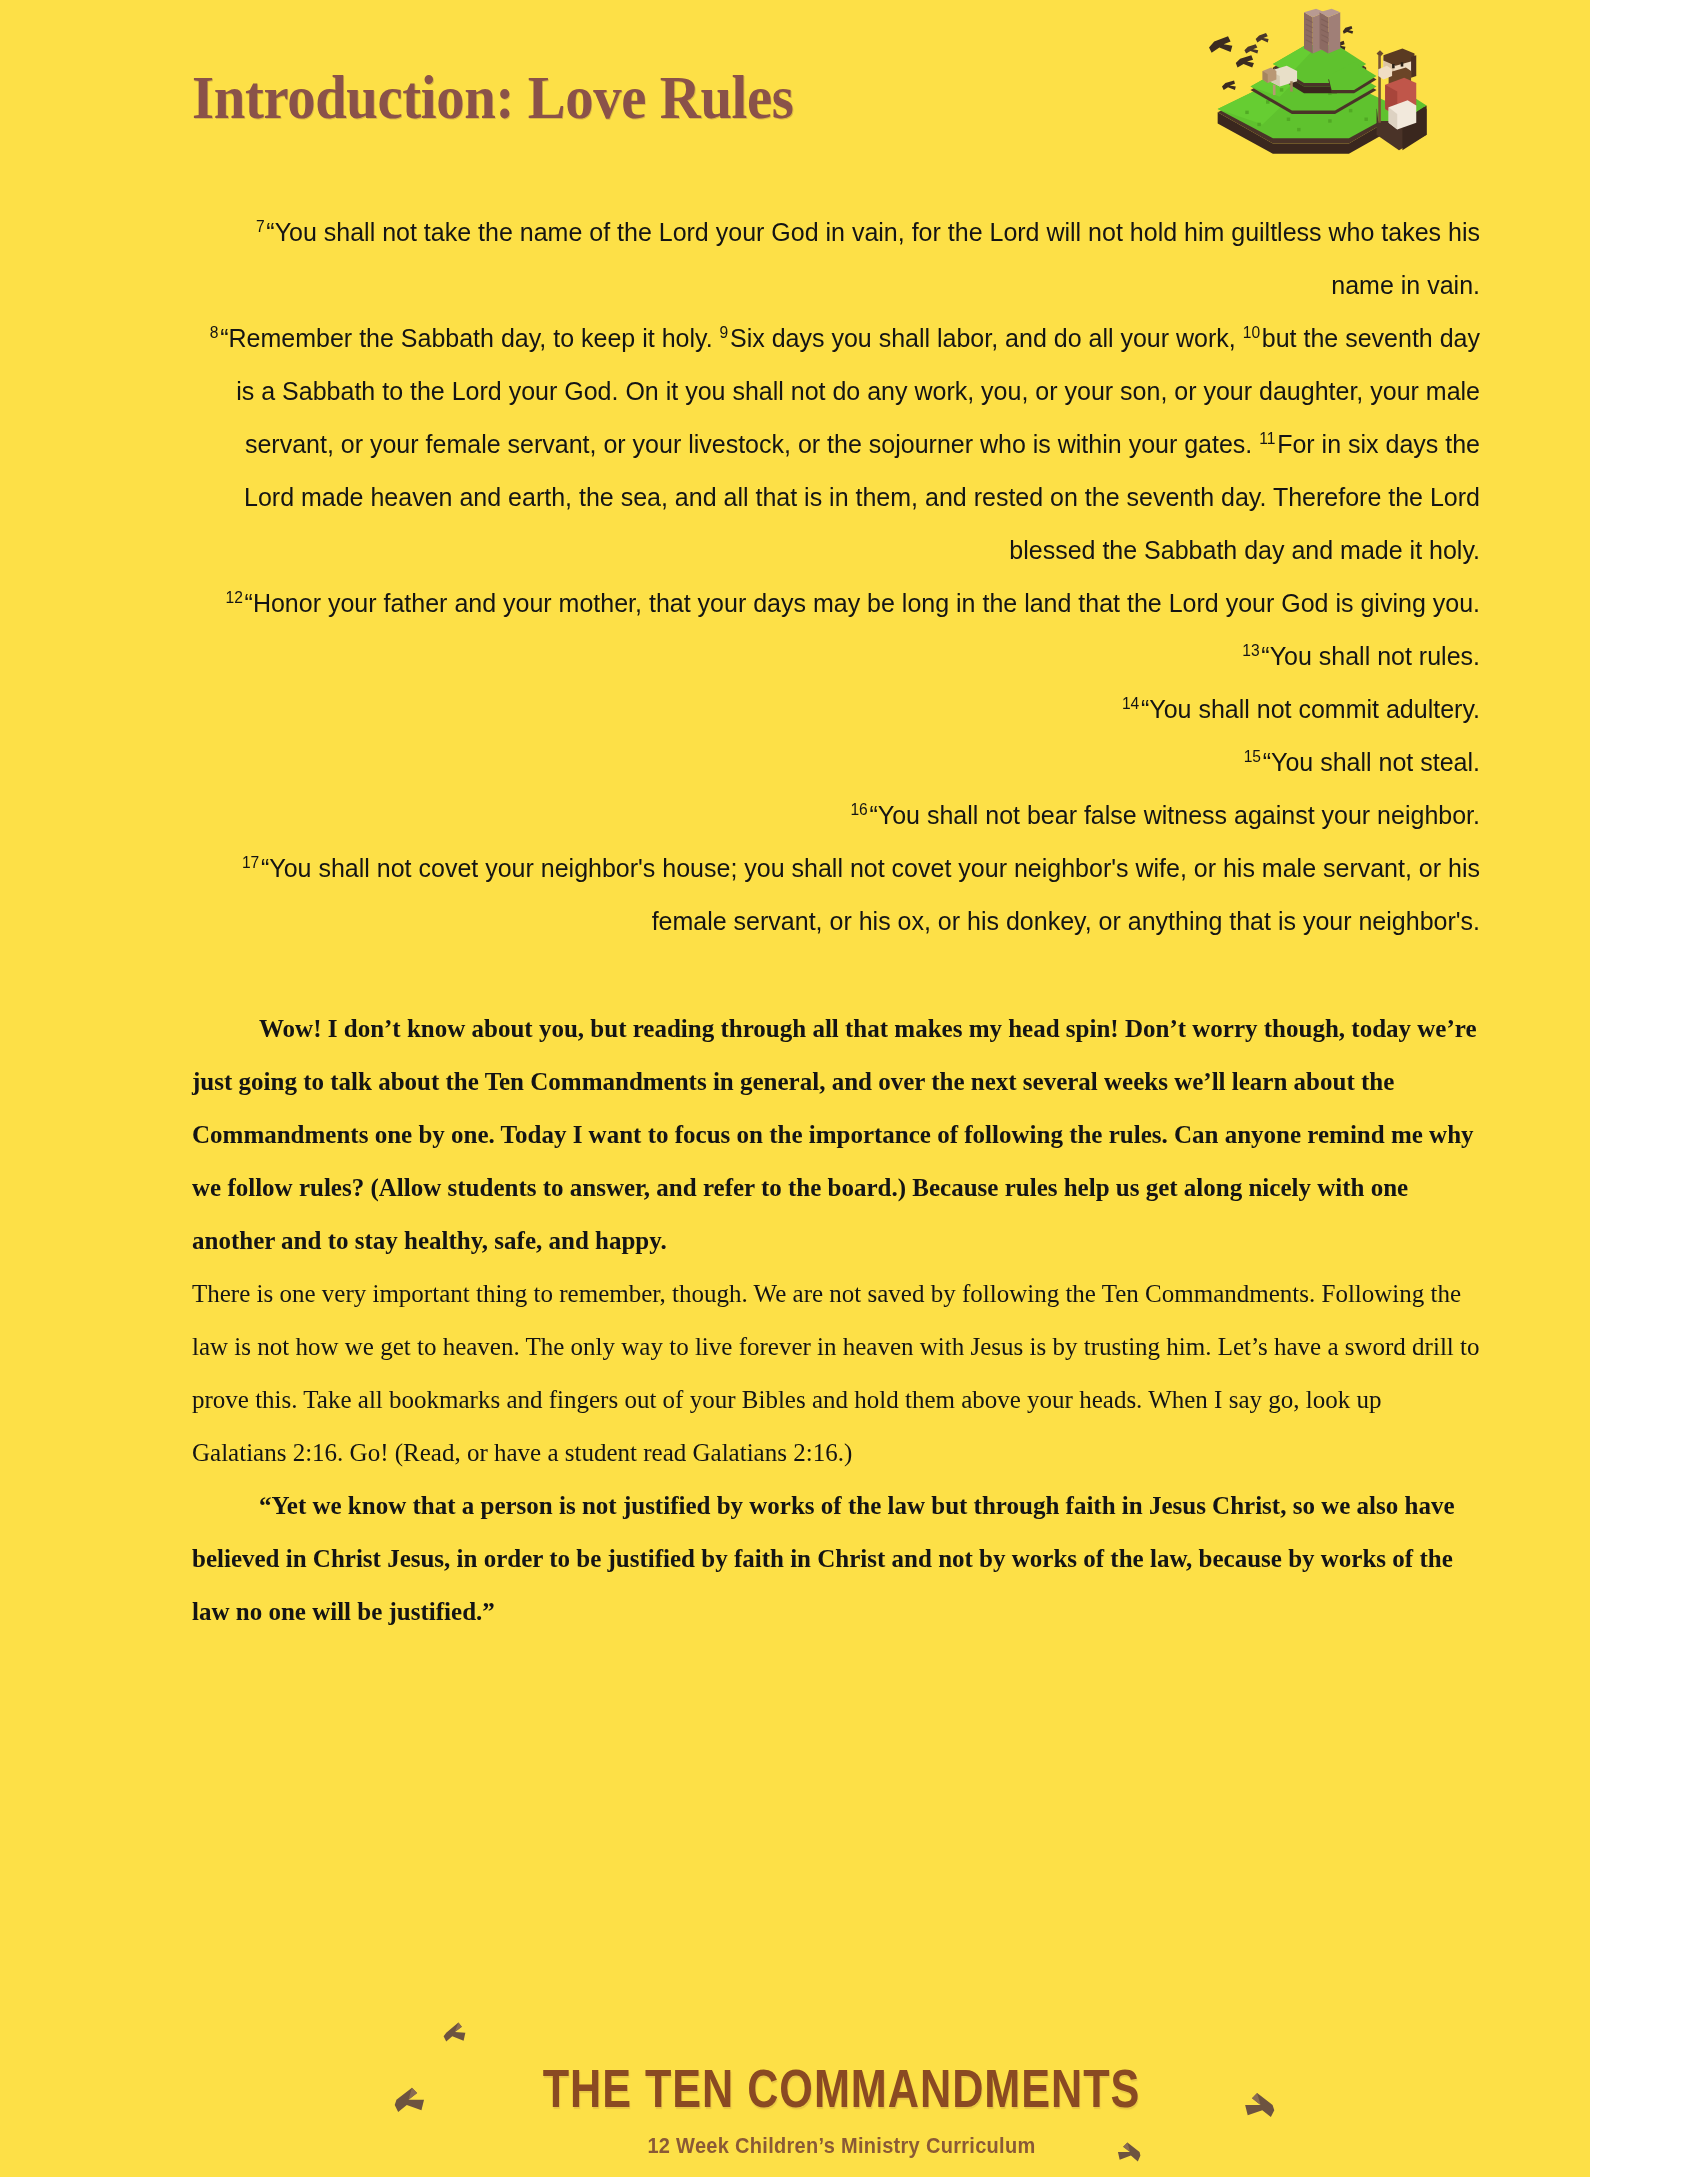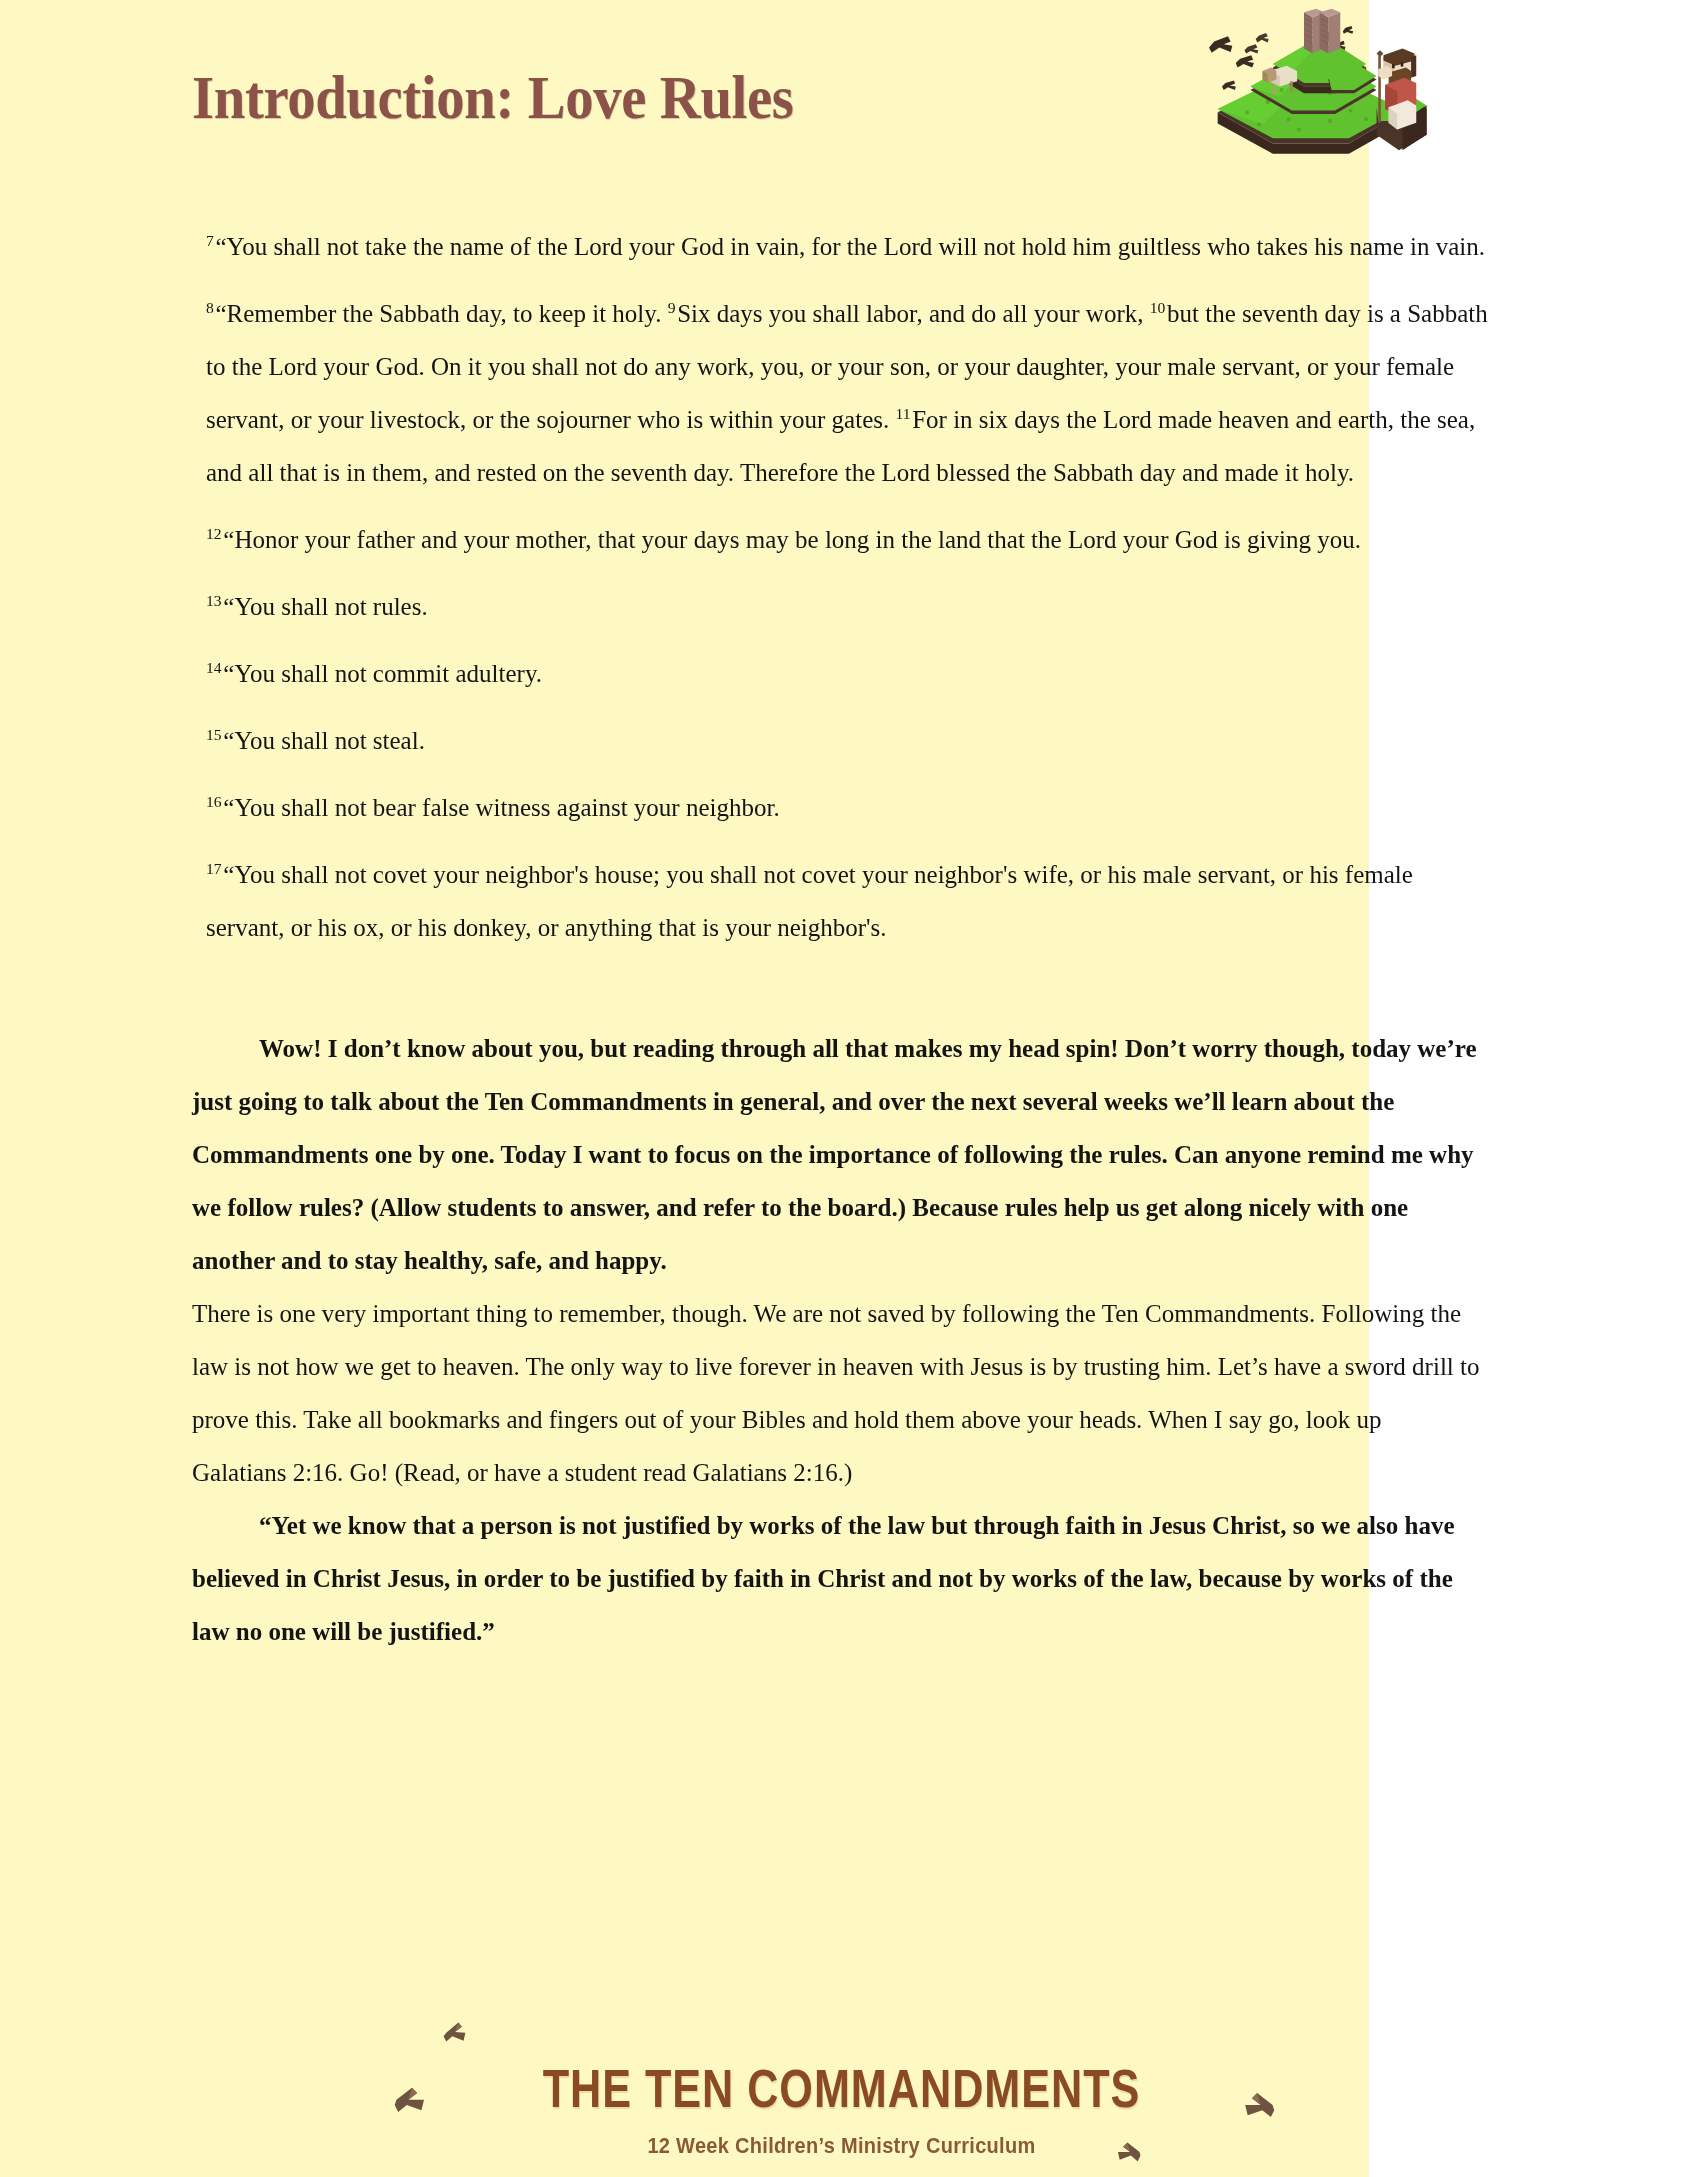--- a/index.html
+++ b/index.html
@@ -10,23 +10,23 @@
     background: #ffffff;
     font-family: "Liberation Serif", "DejaVu Serif", serif;
     color: #1a1a1a;
     overflow: hidden;
     position: relative;
   }
 
   
   .page {
     position: relative;
-    width: 1369px;
+    width: 1590px;
     height: 2177px;
-    background: #fef9c3;
+    background: #fde047;
   }
 
   
   .header {
     position: absolute;
     left: 0; top: 0;
     width: 1683px;
     height: 186px;
   }
   .page-title {
@@ -62,25 +62,25 @@
     top: 206px;
     width: 1683px;
   }
   .scripture-block {
     width: 1288px;
     margin: 0 auto 0 192px;
   }
   .verse {
     font-size: 25px;
     line-height: 53px;
-    text-align: left;
-    margin: 14px;
+    text-align: right;
+    margin: 0;
     color: #141414;
     width: 1288px;
-    font-family: Liberation Serif, serif;
+    font-family: Liberation Sans, sans-serif;
   }
   .verse sup {
     font-size: 15.6px;
     line-height: 0;
     vertical-align: super;
     padding-right: 1.7px;
   }
 
   .narrative-block {
     width: 1288px;

